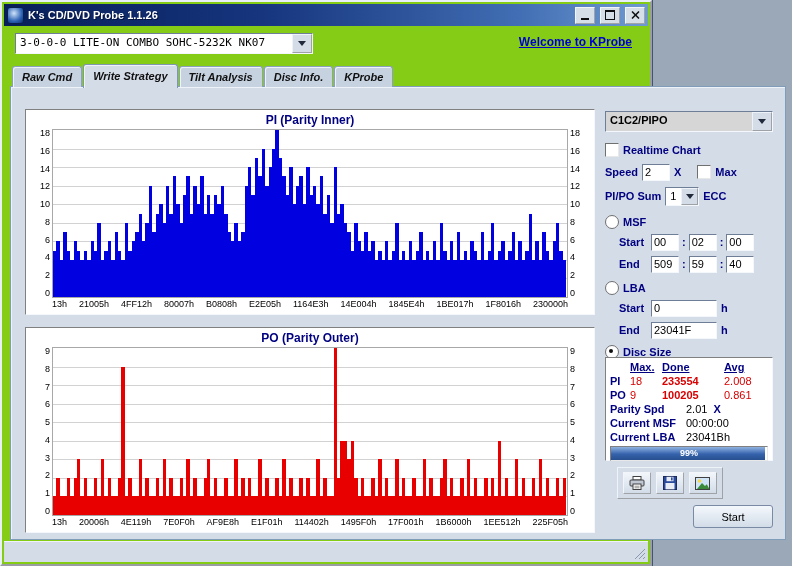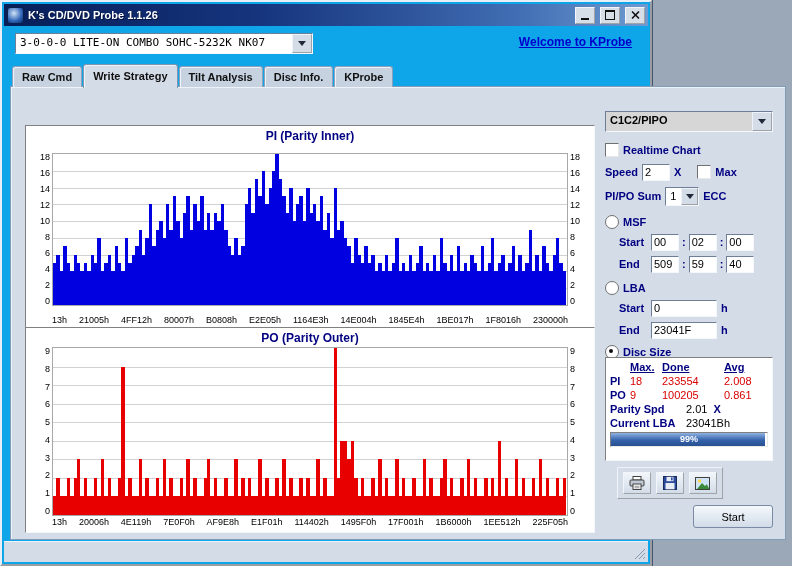--- a/index.html
+++ b/index.html
@@ -1,17 +1,17 @@
 <!DOCTYPE html>
 <html><head>
 <meta charset="utf-8">
 <style>
   html,body{margin:0;padding:0;background:#9aa8b8;}
   body{width:792px;height:566px;font-family:"Liberation Sans",sans-serif;font-size:11px;color:#000;}
-  .window{position:relative;width:652px;height:566px;box-sizing:border-box;background:#0ea5e9;
+  .window{position:relative;width:652px;height:566px;box-sizing:border-box;background:#84cc16;
           border:2px outset #e9eff7;box-shadow:0 0 0 1px #44546e;}
   
   .titlebar{position:absolute;top:2px;left:2px;right:2px;height:22px;
             background:linear-gradient(90deg,#071e58 0%,#16357e 40%,#416eb4 80%,#6f9ad0 100%);
             display:flex;align-items:center;padding:0 3px;gap:4px;}
   .app-icon{width:15px;height:15px;border-radius:3px;background:radial-gradient(circle at 40% 35%,#cfe2f8,#2d62b4 60%,#0a2a6c);
             border:1px solid #08204e;flex:0 0 auto;}
   .title-text{flex:1;color:#fff;font-weight:bold;font-size:11px;text-shadow:1px 1px 0 #051340;white-space:nowrap;overflow:hidden;}
   .cap-btn{width:18px;height:15px;background:#d6dee8;border:1px outset #f2f6fb;display:flex;align-items:center;justify-content:center;margin-left:1px;}
   .glyph-min{width:8px;height:2px;background:#101010;margin-top:8px;}
@@ -19,30 +19,30 @@
   
   .combo{position:absolute;top:31px;left:13px;width:298px;height:21px;background:#fff;
          border:1px solid;border-color:#6e7e96 #f4f8fc #f4f8fc #6e7e96;display:flex;align-items:stretch;box-sizing:border-box;}
   .combo-text{flex:1;padding:2px 4px;font-family:"DejaVu Sans Mono","Liberation Mono",monospace;font-size:11px;white-space:nowrap;overflow:hidden;}
   .dd-btn{width:18px;background:#d4dce8;border:1px outset #eef3f9;display:flex;align-items:center;justify-content:center;flex:0 0 auto;}
   .arrow-down{width:0;height:0;border-left:4px solid transparent;border-right:4px solid transparent;border-top:5px solid #202a3a;}
   .welcome-link{position:absolute;top:33px;right:18px;color:#0000cc;font-weight:bold;font-size:12px;text-decoration:underline;cursor:pointer;}
   
   .tabs{position:absolute;left:10px;top:62px;height:23px;display:flex;align-items:flex-end;gap:1px;z-index:5;}
   .tab{height:20px;line-height:20px;padding:0 9px;background:#c6d2e0;border:1px solid #8aa0bc;border-bottom:none;
-       border-radius:3px 3px 0 0;font-weight:bold;color:#101010;cursor:pointer;box-shadow:inset 1px 1px 0 #eef3f9;}
+       border-radius:3px 3px 0 0;font-weight:bold;color:#101010;cursor:pointer;box-shadow:inset 1px 1px 0 #eef3f9;font-style:italic;}
   .tab.active{height:23px;line-height:22px;background:#d4dce8;margin-bottom:-1px;border-color:#7f95b2;}
   
   .content{position:absolute;left:8px;top:84px;width:776px;height:454px;background:#d4dce8;
            border:1px solid #7f9db9;box-shadow:inset 1px 1px 0 #eef3f9;box-sizing:border-box;}
   
   .chart-box{position:absolute;left:14px;width:570px;height:206px;background:#fff;
              border:1px solid;border-color:#808080 #f4f8fc #f4f8fc #808080;box-sizing:border-box;
              padding:3px 2px 2px;display:flex;flex-direction:column;}
-  #chart0{top:38px;gap:8px;} #chart1{top:240px;}
+  #chart0{top:22px;} #chart1{top:240px;}
   .chart-title{height:16px;text-align:center;color:#000080;font-weight:bold;font-size:12px;}
   .chart-mid{flex:1;display:flex;min-height:0;}
   .yaxis{width:24px;display:flex;flex-direction:column;justify-content:space-between;font-size:9px;box-sizing:border-box;padding:0 2px;}
   .yaxis.left{align-items:flex-end;text-align:right;}
   .yaxis.right{align-items:flex-start;}
   .ytick{line-height:9px;}
   .plot{flex:1;position:relative;border:1px solid #a8a8a8;background:#fff;overflow:hidden;}
   .gridline{position:absolute;left:0;right:0;height:1px;background:#d2d2d2;}
   .bars{position:absolute;left:0;right:0;top:0;bottom:0;display:flex;align-items:flex-end;}
   .bar{flex:1 1 0;}
@@ -60,21 +60,21 @@
   .rad.sel::after{content:"";position:absolute;left:3px;top:3px;width:4px;height:4px;border-radius:50%;background:#101010;}
   input.inp{height:15px;border:1px solid;border-color:#6e7e96 #f4f8fc #f4f8fc #6e7e96;background:#fff;
             font-family:"Liberation Sans",sans-serif;font-size:11px;padding:0 2px;box-sizing:content-box;}
   .w24{width:22px;} .w62{width:60px;}
   .mini-dd{width:34px;height:19px;background:#fff;}
   .sep{color:#000080;font-weight:bold;margin:0 -1px;}
   
   .stats{position:absolute;left:0;top:270px;width:168px;height:104px;background:#fff;
          border:1px solid;border-color:#808080 #f4f8fc #f4f8fc #808080;box-sizing:border-box;padding:2px 4px;}
   .srow{display:flex;height:14px;line-height:14px;align-items:center;}
-  .c0{width:20px;} .c1{width:32px;} .c2{width:62px;} .c3{flex:1;}
+  .c0{width:20px;} .c1{width:32px;} .c2{width:62px;font-weight:bold;} .c3{flex:1;}
   .head-u{color:#000080;font-weight:bold;text-decoration:underline;}
   .red{color:#d80000;}
   .clabel{width:76px;} .cval{margin-right:6px;}
   .progress{position:relative;height:13px;margin-top:2px;border:1px solid;border-color:#808080 #e8e8e8 #e8e8e8 #808080;background:#fff;overflow:hidden;}
   .progress-fill{height:100%;background:linear-gradient(180deg,#8fb2e0 0%,#3562ac 55%,#27508f 100%);}
   .progress-text{position:absolute;left:0;right:0;top:0;text-align:center;font-size:9px;line-height:13px;color:#fff;font-weight:bold;}
   
   .btn-group{position:absolute;left:12px;top:380px;width:106px;height:32px;border:1px outset #eef3f9;
              display:flex;align-items:center;justify-content:space-around;padding:0 3px;box-sizing:border-box;}
   .tool-btn{width:28px;height:22px;background:linear-gradient(180deg,#f2f6fb,#d2dce8);border:1px outset #f2f6fb;
@@ -633,20 +633,24 @@
           <span class="c1 red">9</span>
           <span class="c2 red">100205</span>
           <span class="c3 red">0.861</span>
         </div>
         <div class="srow">
           <span class="clabel nlabel">Parity Spd</span>
           <span class="cval">2.01</span>
           <span class="nlabel">X</span>
         </div>
         <div class="srow">
+          <span class="clabel nlabel">Current MSF</span>
+          <span class="cval">00:00:00</span>
+        </div>
+        <div class="srow">
           <span class="clabel nlabel">Current LBA</span>
           <span class="cval">23041Bh</span>
         </div>
         <div class="progress">
           <div class="progress-fill" style="width: 99%;"></div>
           <div class="progress-text">99%</div>
         </div>
       </div>
 
       <div class="btn-group">

